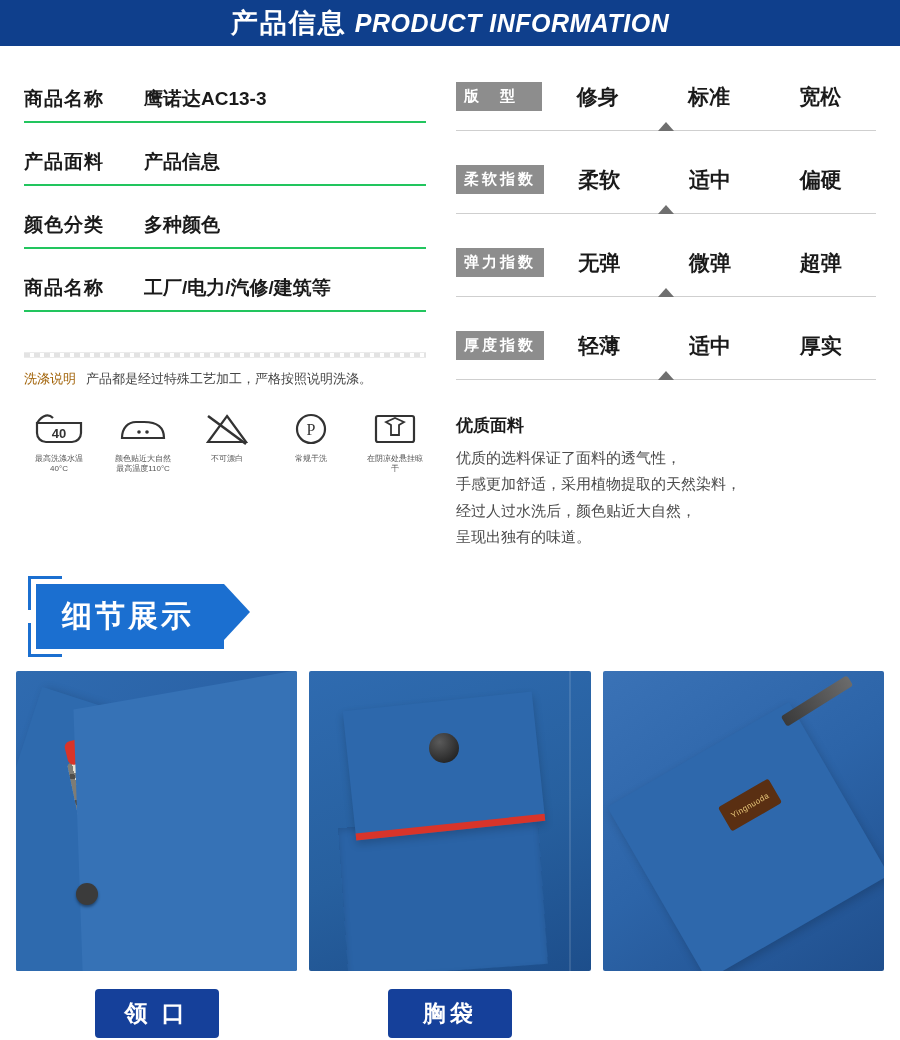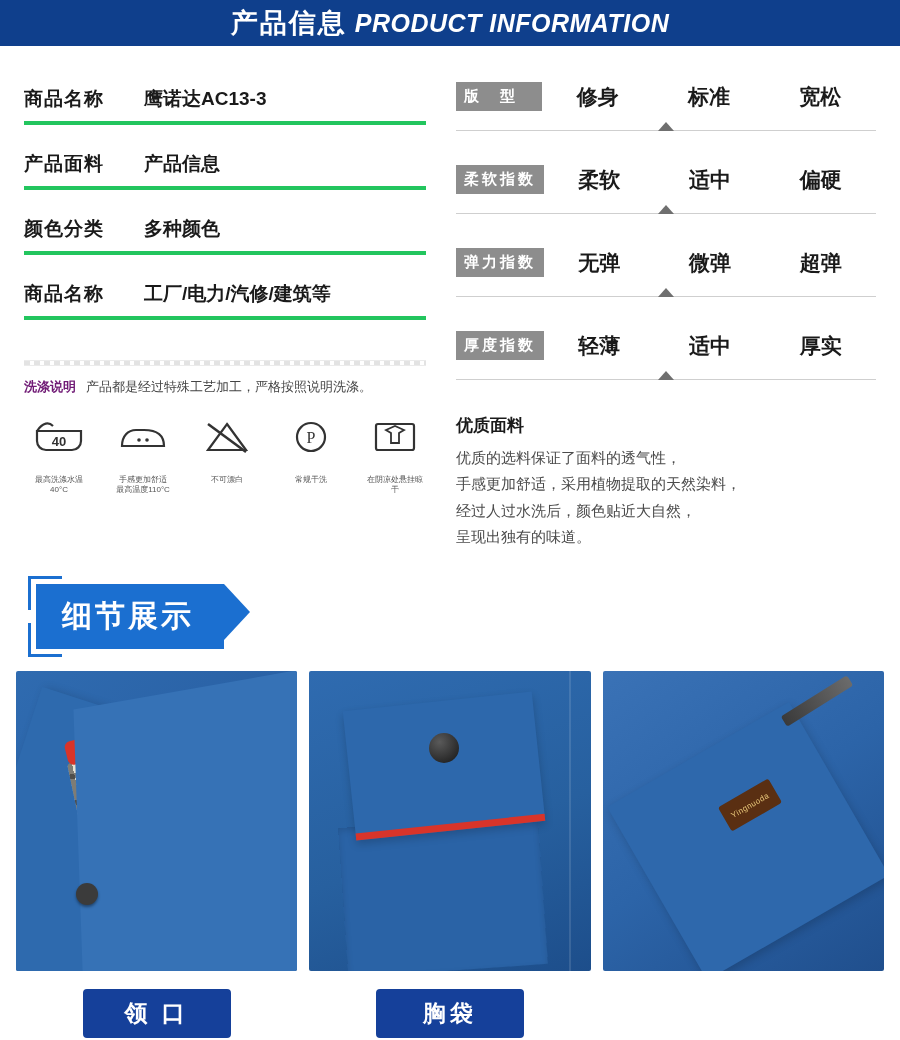--- a/index.html
+++ b/index.html
@@ -44,21 +44,21 @@
     gap: 30px;
     margin-top: 22px;
   }
   .col-left { width: 402px; flex: none; }
   .col-right { flex: 1; }
 
   
   .spec-row {
     display: flex;
     align-items: flex-end;
-    border-bottom: 4px solid #22c55e;
+    border-bottom: 2px solid #22c55e;
     padding-bottom: 9px;
     margin-bottom: 26px;
   }
   .spec-row:first-child { margin-top: 18px; }
   .spec-label {
     width: 120px;
     flex: none;
     font-size: 19px;
     font-weight: bold;
     color: #1a1a1a;
@@ -81,38 +81,38 @@
     );
     border-top: 1px solid #ebebeb;
     border-bottom: 1px solid #ebebeb;
     margin-bottom: 12px;
   }
   .wash-title {
     font-size: 13px;
     color: #444;
     margin-bottom: 14px;
   }
-  .wash-title b { font-weight: bold; color: #701a75; margin-right: 10px; }
+  .wash-title b { font-weight: normal; color: #a16207; margin-right: 10px; }
   .wash-icons {
     display: flex;
     gap: 22px;
     padding-left: 4px;
   }
   .wash-item { width: 66px; text-align: center; }
   .wash-ico {
     height: 52px;
     display: flex;
     align-items: center;
     justify-content: center;
   }
   .wash-cap {
     font-size: 8px;
     color: #555;
     line-height: 1.25;
-    margin-top: 13px;
+    margin-top: 0;
     white-space: pre-line;
   }
 
   
   .scale-block { margin-bottom: 34px; }
   .scale-block:first-child { margin-top: 14px; }
   .scale-top {
     display: flex;
     align-items: center;
   }
@@ -220,21 +220,21 @@
   }
   .photo-cell { flex: 1; }
   .photo {
     height: 300px;
     border-radius: 2px;
     position: relative;
     overflow: hidden;
   }
   .photo-cap {
     margin: 18px auto 0;
-    width: 148px;
+    width: 124px;
     background: #15409a;
     border: 2px solid #15409a;
     color: #ffffff;
     font-size: 23px;
     font-weight: bold;
     letter-spacing: 4px;
     text-align: center;
     padding: 7px 0;
     border-radius: 4px;
   }
@@ -389,21 +389,21 @@
 
           <div class="wash-item">
             <div class="wash-ico">
               <svg width="54" height="40" viewBox="0 0 54 40">
                 <path d="M6 30 h42 c0 -12 -8 -16 -20 -16 h-8 c-8 0 -14 6 -14 16 z" fill="none" stroke="#333" stroke-width="2.2"></path>
                 <line x1="6" y1="30" x2="48" y2="30" stroke="#333" stroke-width="2.2"></line>
                 <circle cx="23" cy="24" r="1.8" fill="#333"></circle>
                 <circle cx="31" cy="24" r="1.8" fill="#333"></circle>
               </svg>
             </div>
-            <div class="wash-cap">手感更加舒适
+            <div class="wash-cap">颜色贴近大自然
 最高温度110°C</div>
           </div>
 
           <div class="wash-item">
             <div class="wash-ico">
               <svg width="50" height="40" viewBox="0 0 50 40">
                 <path d="M25 8 L44 34 H6 Z" fill="none" stroke="#333" stroke-width="2.2"></path>
                 <line x1="6" y1="8" x2="44" y2="36" stroke="#333" stroke-width="2.6"></line>
               </svg>
             </div>

